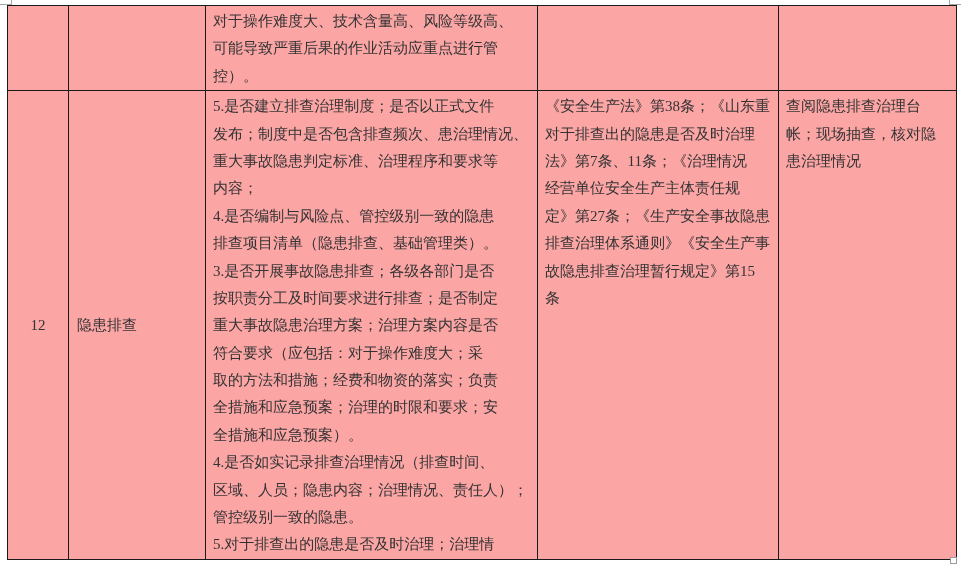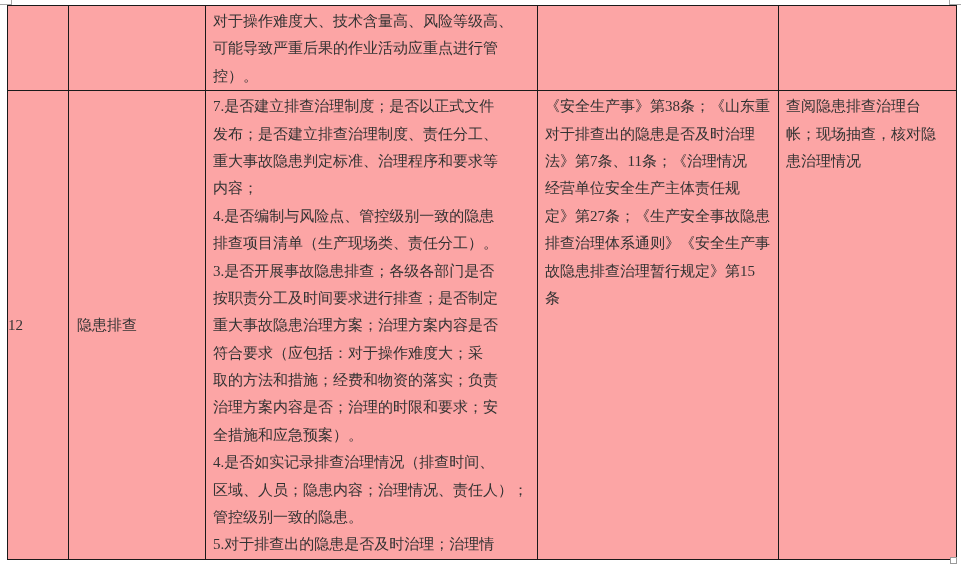--- a/index.html
+++ b/index.html
@@ -24,21 +24,21 @@
     width: 949px;
   }
   .doc-table td {
     border: 1px solid #1a1a1a;
     padding: 0;
     font-size: 15px;
     overflow: hidden;
     background: #fca5a5;
   }
   td.cell-no {
-    text-align: left;
+    text-align: center;
     vertical-align: middle;
   }
   td.cell-cat {
     vertical-align: middle;
     padding-left: 8px;
     margin-left: 28px;
   }
   td.cell-text {
     vertical-align: top;
     padding: 2px 6px 0 7px;
@@ -102,40 +102,40 @@
           <div class="tline">可能导致严重后果的作业活动应重点进行管</div>
           <div class="tline">控）。</div>
         </td>
     <td class="cell-text"></td>
     <td class="cell-text"></td>
   </tr>
   <tr class="row-main">
     <td class="cell-no">12</td>
     <td class="cell-cat">隐患排查</td>
     <td class="cell-text">
-          <div class="tline">7.是否建立排查治理制度；是否以正式文件</div>
-          <div class="tline">发布；是否建立排查治理制度、责任分工、</div>
+          <div class="tline">5.是否建立排查治理制度；是否以正式文件</div>
+          <div class="tline">发布；制度中是否包含排查频次、患治理情况、</div>
           <div class="tline">重大事故隐患判定标准、治理程序和要求等</div>
           <div class="tline">内容；</div>
           <div class="tline">4.是否编制与风险点、管控级别一致的隐患</div>
-          <div class="tline">排查项目清单（生产现场类、责任分工）。</div>
+          <div class="tline">排查项目清单（隐患排查、基础管理类）。</div>
           <div class="tline">3.是否开展事故隐患排查；各级各部门是否</div>
           <div class="tline">按职责分工及时间要求进行排查；是否制定</div>
           <div class="tline">重大事故隐患治理方案；治理方案内容是否</div>
           <div class="tline">符合要求（应包括：对于操作难度大；采</div>
           <div class="tline">取的方法和措施；经费和物资的落实；负责</div>
-          <div class="tline">治理方案内容是否；治理的时限和要求；安</div>
+          <div class="tline">全措施和应急预案；治理的时限和要求；安</div>
           <div class="tline">全措施和应急预案）。</div>
           <div class="tline">4.是否如实记录排查治理情况（排查时间、</div>
           <div class="tline">区域、人员；隐患内容；治理情况、责任人）；</div>
           <div class="tline">管控级别一致的隐患。</div>
           <div class="tline">5.对于排查出的隐患是否及时治理；治理情</div>
         </td>
     <td class="cell-text">
-          <div class="tline">《安全生产事》第38条；《山东重</div>
+          <div class="tline">《安全生产法》第38条；《山东重</div>
           <div class="tline">对于排查出的隐患是否及时治理</div>
           <div class="tline">法》第7条、11条；《治理情况</div>
           <div class="tline">经营单位安全生产主体责任规</div>
           <div class="tline">定》第27条；《生产安全事故隐患</div>
           <div class="tline">排查治理体系通则》《安全生产事</div>
           <div class="tline">故隐患排查治理暂行规定》第15</div>
           <div class="tline">条</div>
         </td>
     <td class="cell-text">
           <div class="tline">查阅隐患排查治理台</div>

